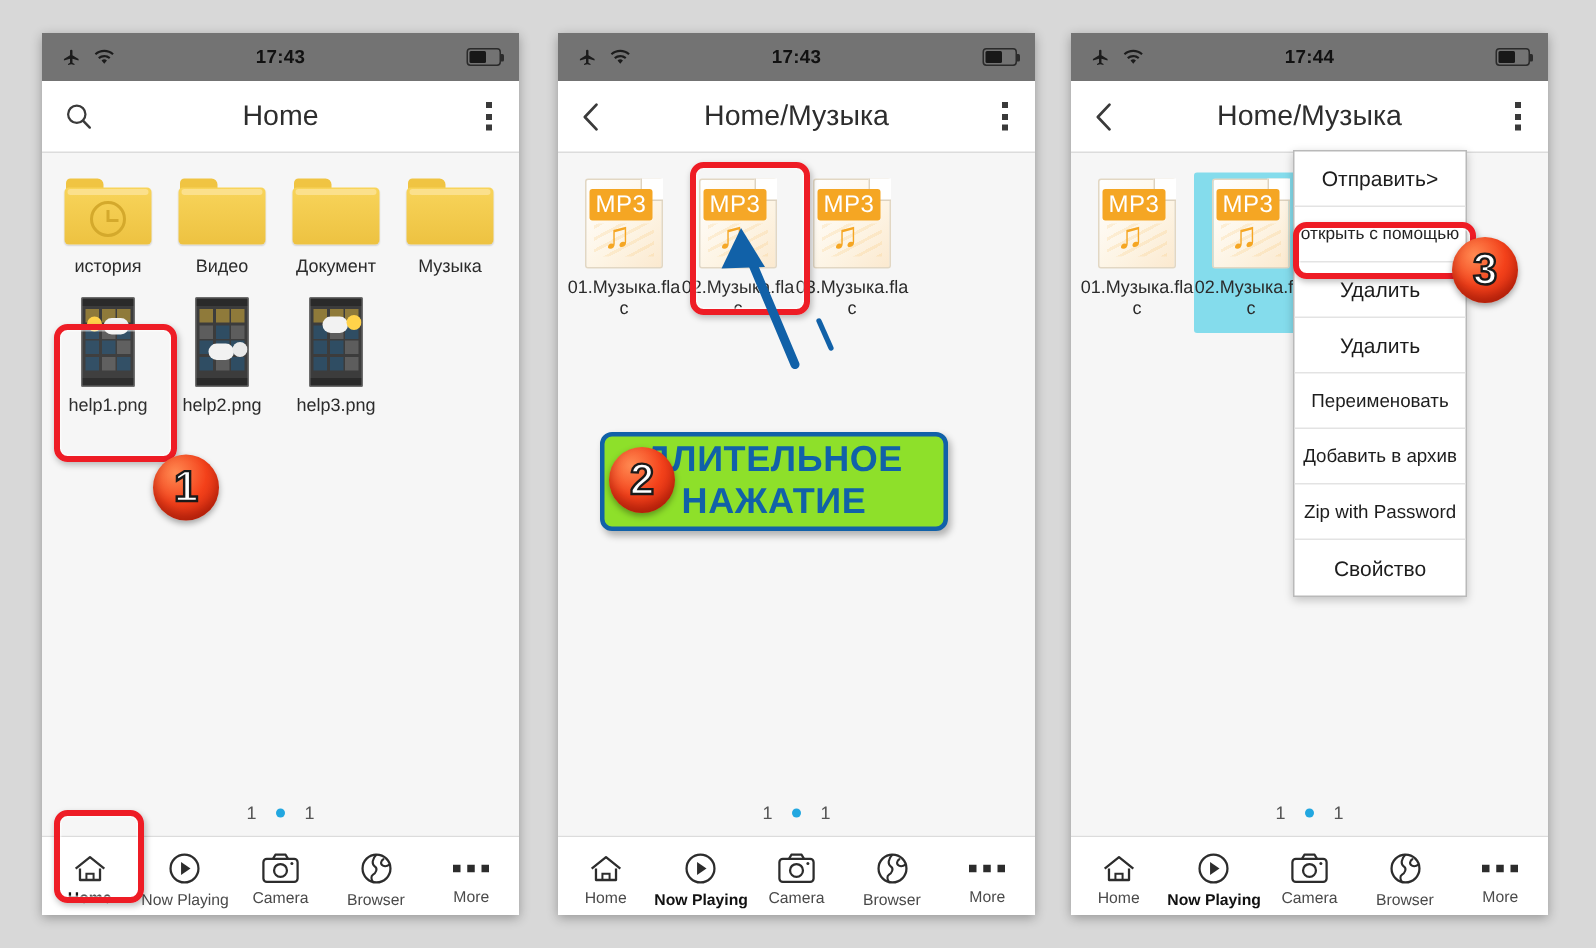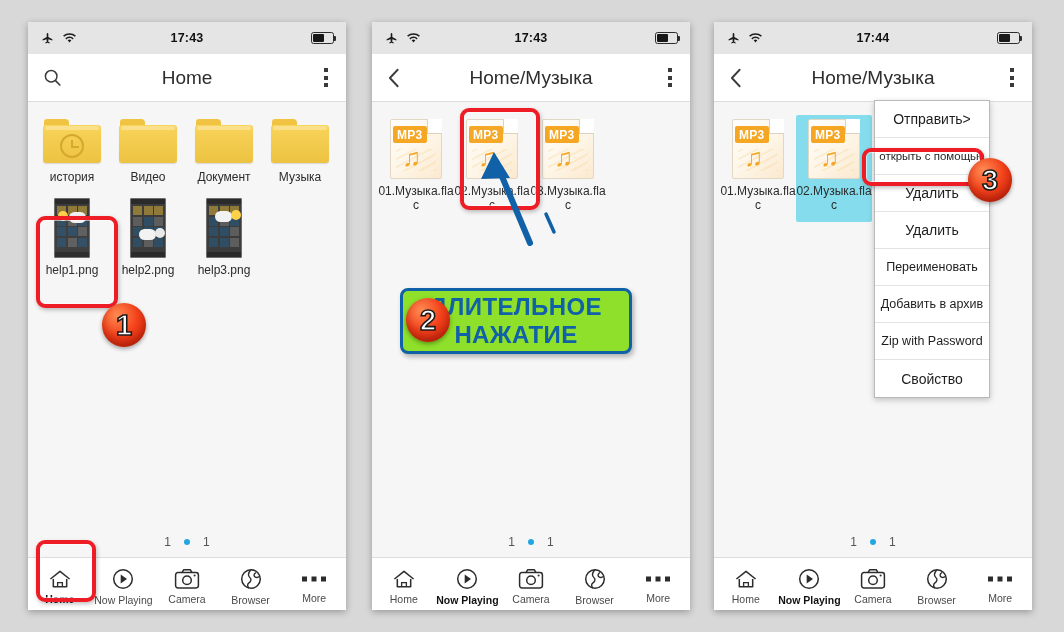--- a/index.html
+++ b/index.html
@@ -24,21 +24,21 @@
   #phone1 { left: 28px; }
   #phone2 { left: 372px; }
   #phone3 { left: 714px; }
 
   
   .statusbar {
     height: 26px;
     display: flex;
     align-items: center;
     padding: 16px 12px;
-    background: #e5e5e5;
+    background: #737373;
     position: relative;
   }
   .sb-left { display: flex; align-items: center; gap: 7px; }
   .sb-time {
     position: absolute; left: 0; right: 0; text-align: center;
     font-size: 12.5px; font-weight: bold; color: #111;
     letter-spacing: 0.2px;
   }
   .sb-right { margin-left: auto; display: flex; align-items: center; }
   .battery {
@@ -151,21 +151,21 @@
     border: 1px solid #e2d7c3;
     border-radius: 2px;
   }
   .mp3 .fold {
     position:absolute; right:0; top:0; width:15px; height:15px;
     background: #ffffff;
     border-left:1px solid #ddd2be; border-bottom:1px solid #ddd2be;
   }
   .mp3 .badge {
     position:absolute; left:3px; top:7px;
-    background:#f5a623; color:#fff; font-size:12px; font-weight:bold;
+    background:#f5a623; color:#fff; font-size:16px; font-weight:normal;
     padding:1.5px 4px; border-radius:2px; letter-spacing:0.3px;
   }
   .mp3 .note {
     position:absolute; left:12px; top:26px; color:#f5a623; font-size:25px; line-height:25px;
   }
   .mp3 .streak {
     position:absolute; left:6px; top:30px; width:40px; height:22px;
     background: repeating-linear-gradient(-28deg, rgba(245,166,35,0.13) 0 2px, transparent 2px 7px);
   }
 
@@ -634,21 +634,21 @@
               <div class="streak"></div>
               <div class="fold"></div>
             <div class="badge">MP3</div>
             <div class="note">♫</div>
           </div>
           <div class="label">02.Музыка.flac</div>
         </div>
 
       </div>
 
-      <div class="ctxmenu" style="left:160px; top:-2px;">
+      <div class="ctxmenu" style="left:148px; top:-2px;">
         <div class="mi">Отправить&gt;</div>
         <div class="mi small">открыть с помощью</div>
         <div class="mi">Удалить</div>
         <div class="mi">Удалить</div>
         <div class="mi sm2">Переименовать</div>
         <div class="mi sm2">Добавить в архив</div>
         <div class="mi sm2">Zip with Password</div>
         <div class="mi">Свойство</div>
       </div>
 

